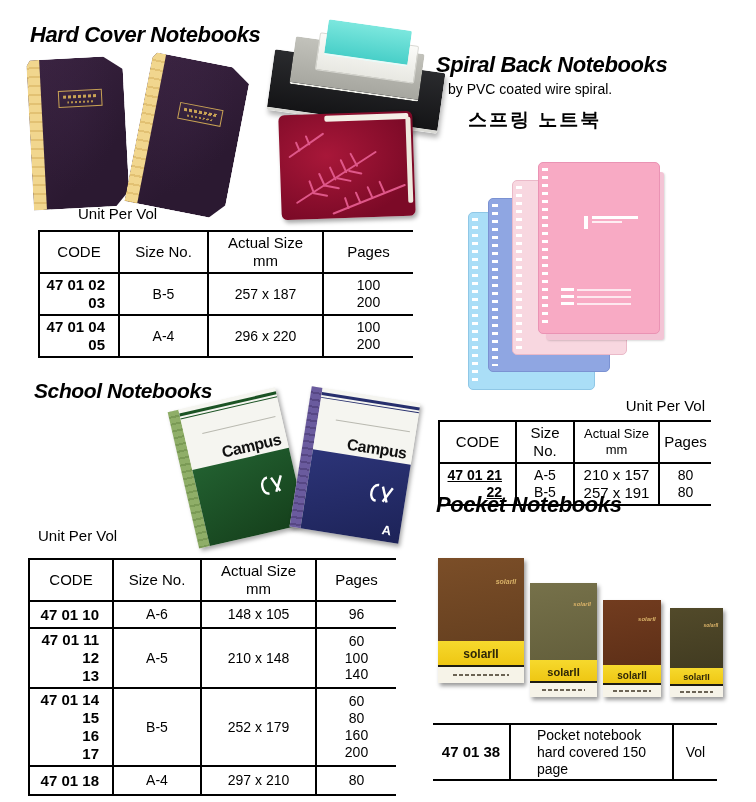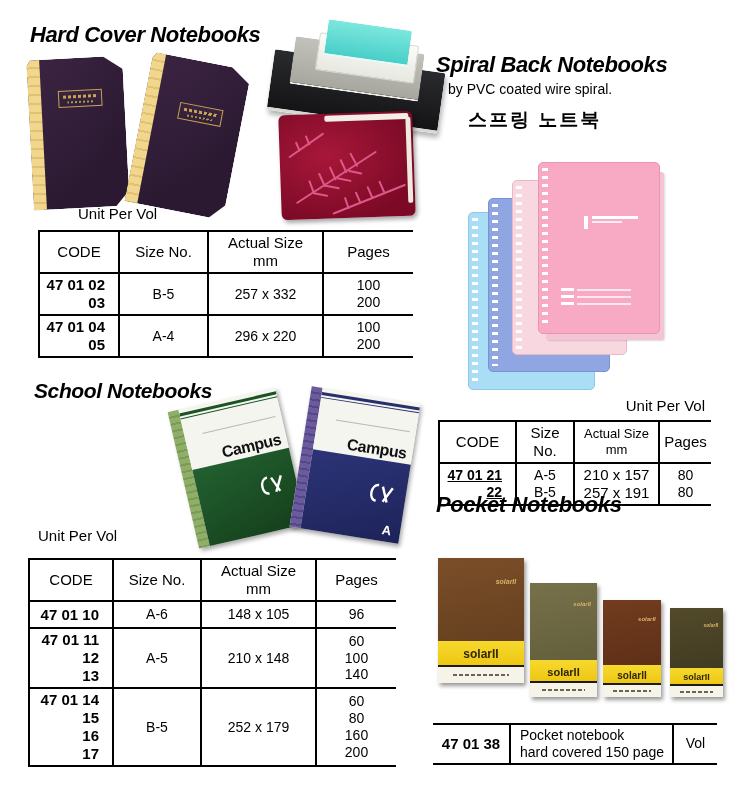--- a/index.html
+++ b/index.html
@@ -14,21 +14,21 @@
           font-family:"Liberation Sans",sans-serif;font-weight:bold;}
   .unit-label{position:absolute;font-size:15px;white-space:nowrap;}
 
   
   table.cat{position:absolute;border-collapse:collapse;table-layout:fixed;}
   .cat th,.cat td{border:2px solid #000;text-align:center;vertical-align:middle;
                   white-space:pre-line;font-size:14px;line-height:1.2;padding:2px 3px;}
   .cat th{font-weight:normal;font-size:15px;}
   .cat th:last-child,.cat td:last-child{border-right:none;}
   .cat td.code{text-align:right;padding-right:13px;font-weight:bold;font-size:15px;}
-  .cat td.desc{text-align:left;padding-left:9px;}
+  .cat td.desc{text-align:left;padding-left:26px;}
   .cat.noleft th:first-child,.cat.noleft td:first-child{border-left:none;}
   .cat.noleft td.code{text-align:center;padding-right:3px;}
 
   
   .hc-wrap{position:absolute;left:28px;top:52px;width:250px;height:170px;}
   .hc-book{position:absolute;background:radial-gradient(ellipse at 45% 35%,#44295022,transparent 60%),
            linear-gradient(135deg,#3b2442,#2b1931 70%);
            clip-path:polygon(0 4%,4% 0,80% 0,100% 9%,100% 90%,86% 100%,0 100%);
            box-shadow:2px 3px 4px rgba(0,0,0,.35);}
   .hc-spine{position:absolute;left:0;top:0;bottom:0;width:13px;
@@ -176,21 +176,21 @@
       <th>CODE</th>
       <th>Size No.</th>
       <th>Actual Size
 mm</th>
       <th>Pages</th>
     </tr>
     <tr style="height:38px;">
       <td class="code">47 01 02
 03</td>
       <td>B-5</td>
-      <td>257 x 332</td>
+      <td>257 x 187</td>
       <td>100
 200</td>
     </tr>
     <tr style="height:38px;">
       <td class="code">47 01 04
 05</td>
       <td>A-4</td>
       <td>296 x 220</td>
       <td>100
 200</td>
@@ -348,20 +348,26 @@
 15
 16
 17</td>
       <td>B-5</td>
       <td>252 x 179</td>
       <td>60
 80
 160
 200</td>
     </tr>
+    <tr style="height:29px;">
+      <td class="code">47 01 18</td>
+      <td>A-4</td>
+      <td>297 x 210</td>
+      <td>80</td>
+    </tr>
   </tbody>
     </table>
 
   <div class="sec-title" style="left:436px;top:492px;">Pocket Notebooks</div>
 
   <div class="pk-wrap">
     <div class="pbook pb1">
       <div class="pcover"></div>
       <div class="pbrand-top" style="font-size:7px;">solarII</div>
       <div class="pband" style="bottom:16px;height:26px;font-size:12px;">solarII</div>

